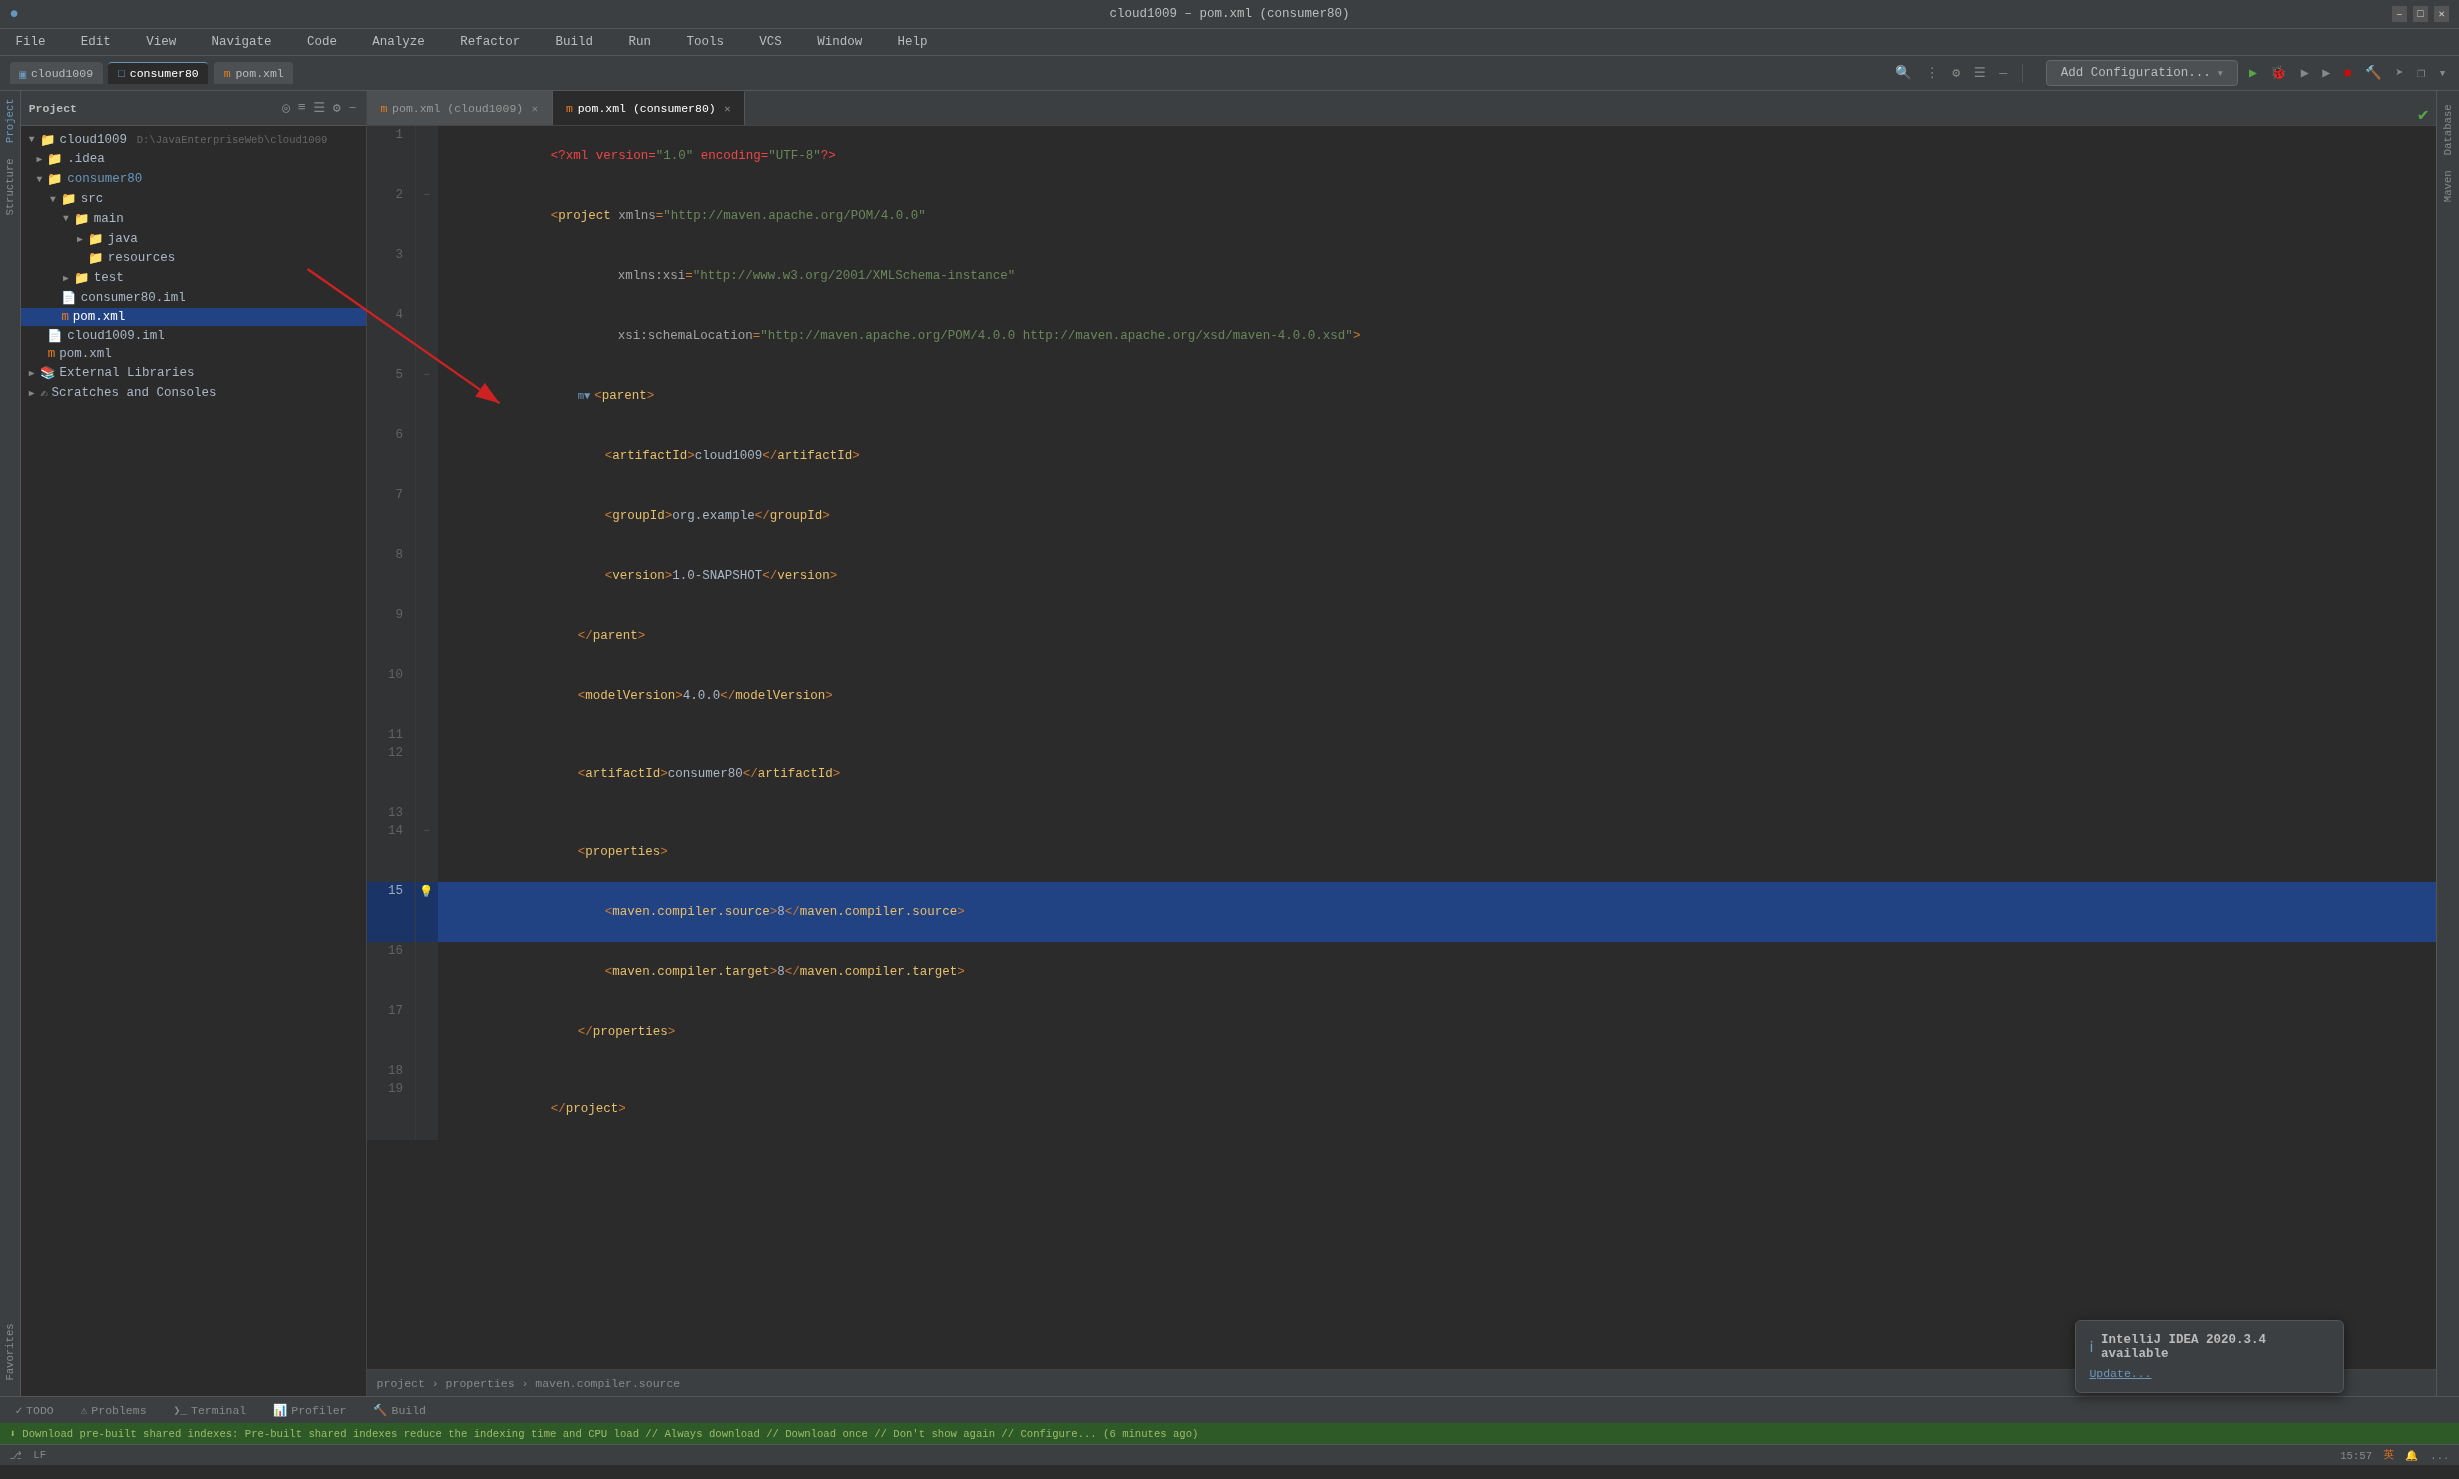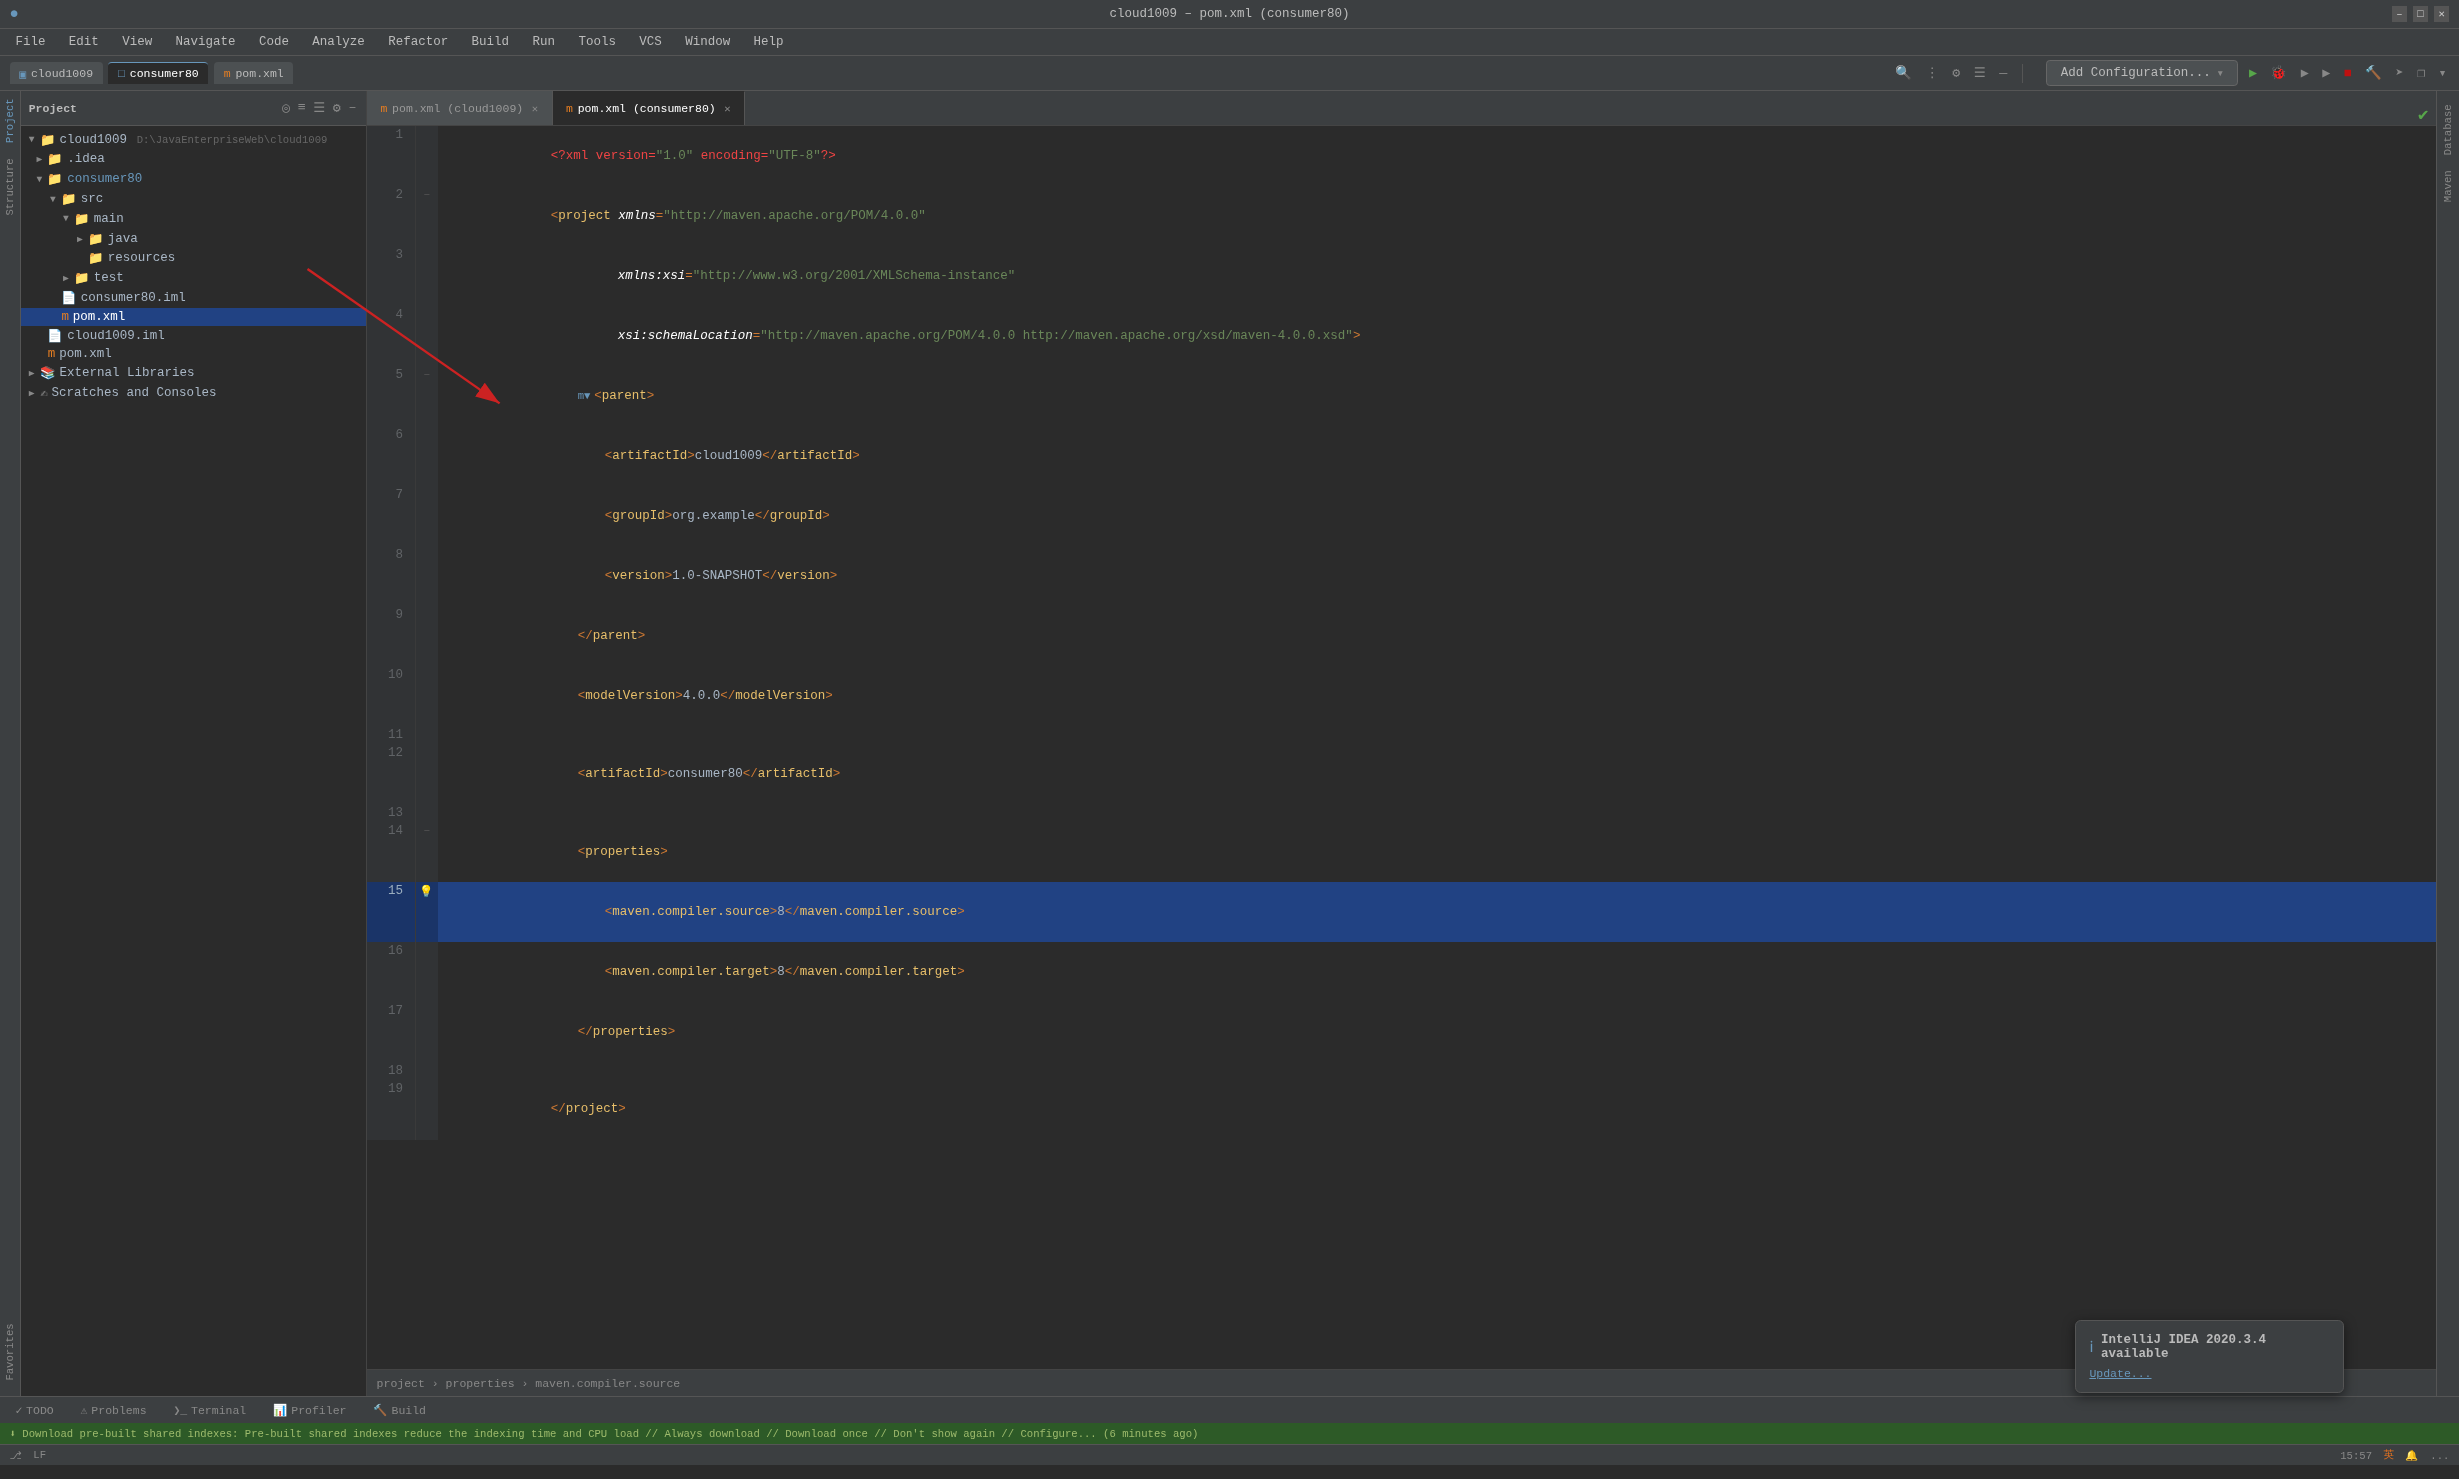--- a/index.html
+++ b/index.html
@@ -51,21 +51,21 @@
       color: #ccc;
       font-size: 10.6px;
     }
     .menu-bar {
       height: 27px;
       background: #3c3f41;
       display: flex;
       align-items: center;
       padding: 0 7.7px;
       border-bottom: 1px solid #555;
-      gap: 8px;
+      gap: 20px;
     }
     .menu-item {
       padding: 2.9px 7.7px;
       color: #bbb;
       font-size: 12.5px;
       cursor: pointer;
       border-radius: 2.9px;
     }
 
     
@@ -233,21 +233,21 @@
     .line-code {
       padding: 1.9px 7.7px;
       white-space: pre;
       font-size: 12.5px;
       line-height: 1.5;
     }
 
     
     .xml-tag { color: #e8bf6a; }
     .xml-bracket { color: #cc7832; }
-    .xml-attr { color: #ffffff; font-style: italic; }
+    .xml-attr { color: #a3a3a3; }
     .xml-value { color: #6a8759; }
     .xml-text { color: #a9b7c6; }
     .xml-decl { color: #ef4444; }
     .add-config-btn {
       display: flex;
       align-items: center;
       gap: 5.8px;
       padding: 3.8px 13.4px;
       background: #4c5052;
       border: 1px solid #666;

